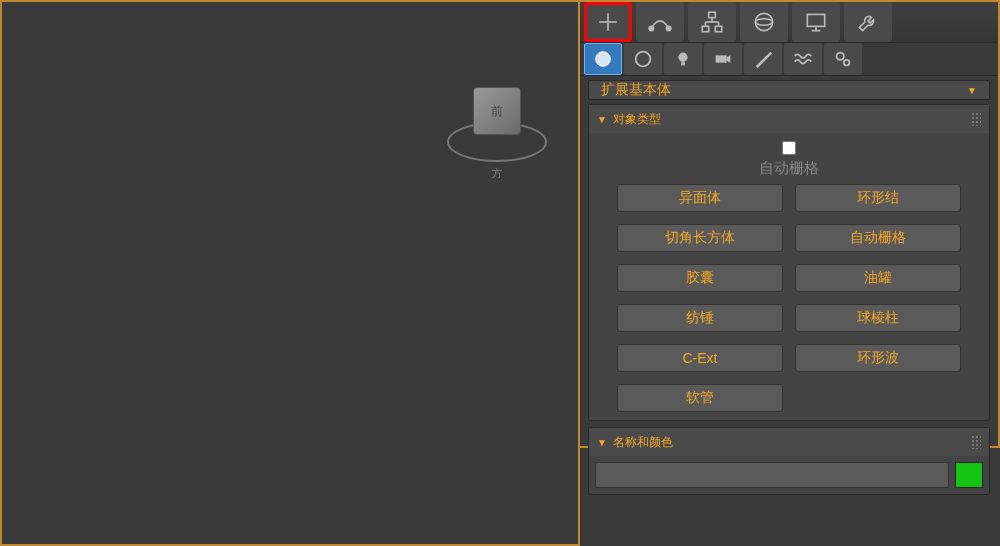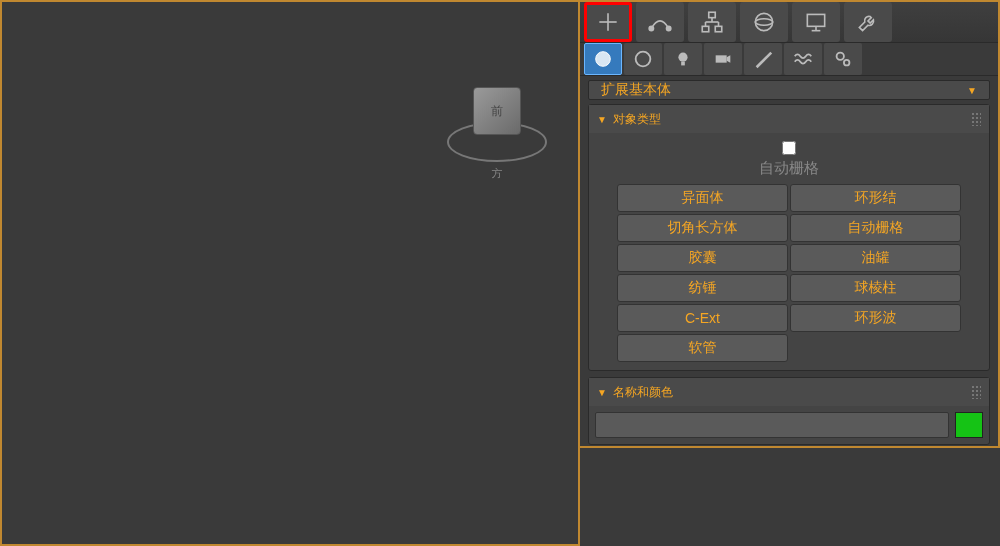--- a/index.html
+++ b/index.html
@@ -172,21 +172,21 @@
     flex-direction: column;
   }
   .autogrid-row input[type=checkbox]{
     width: 14px; height: 14px;
   }
   .autogrid-row label { color: #888; font-size: 15px; }
 
   .btn-grid {
     display: grid;
     grid-template-columns: 1fr 1fr;
-    gap: 2px;
+    gap: 12px;
     margin: 0 20px;
   }
   .obj-btn {
     height: 28px;
     background: #5a5a5a;
     border: 1px solid #333;
     border-radius: 3px;
     display: flex;
     align-items: center;
     justify-content: center;

